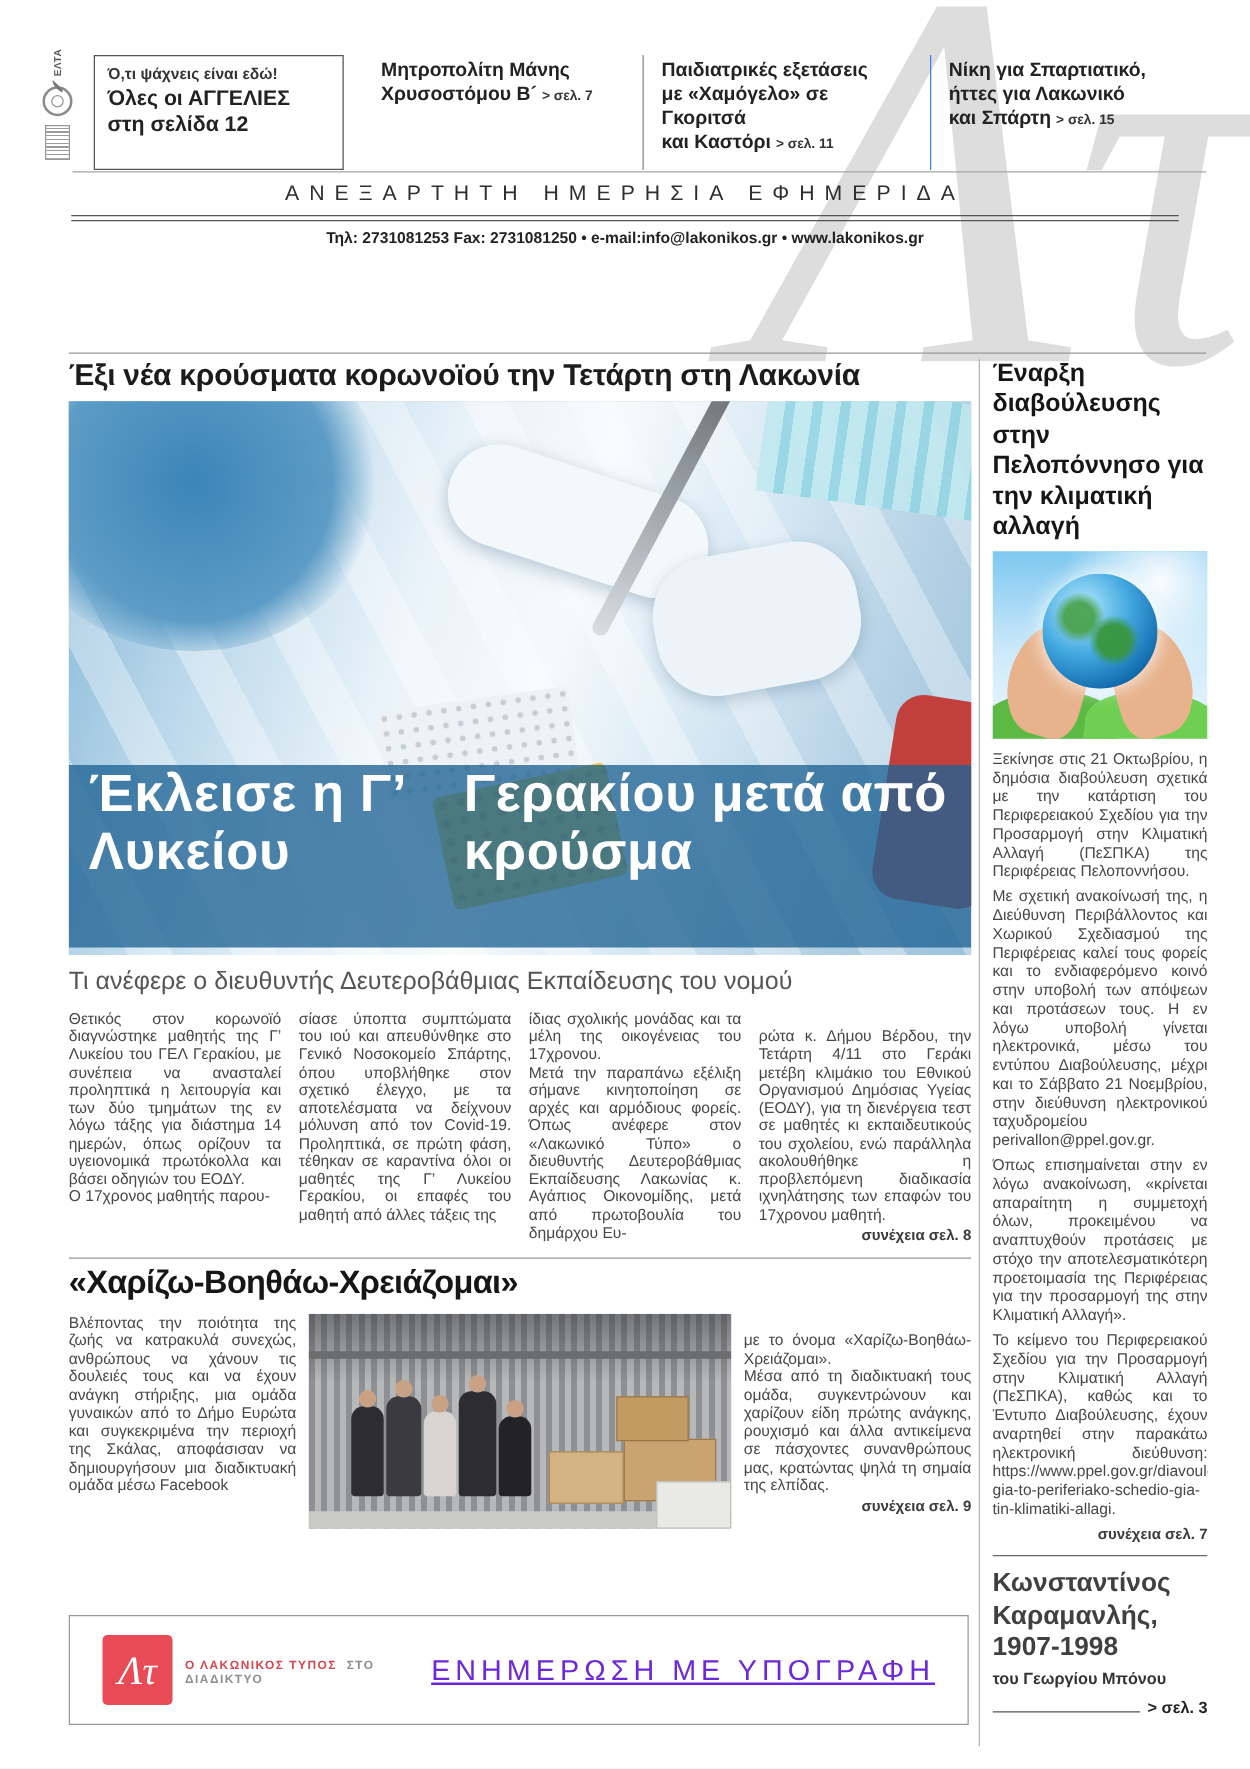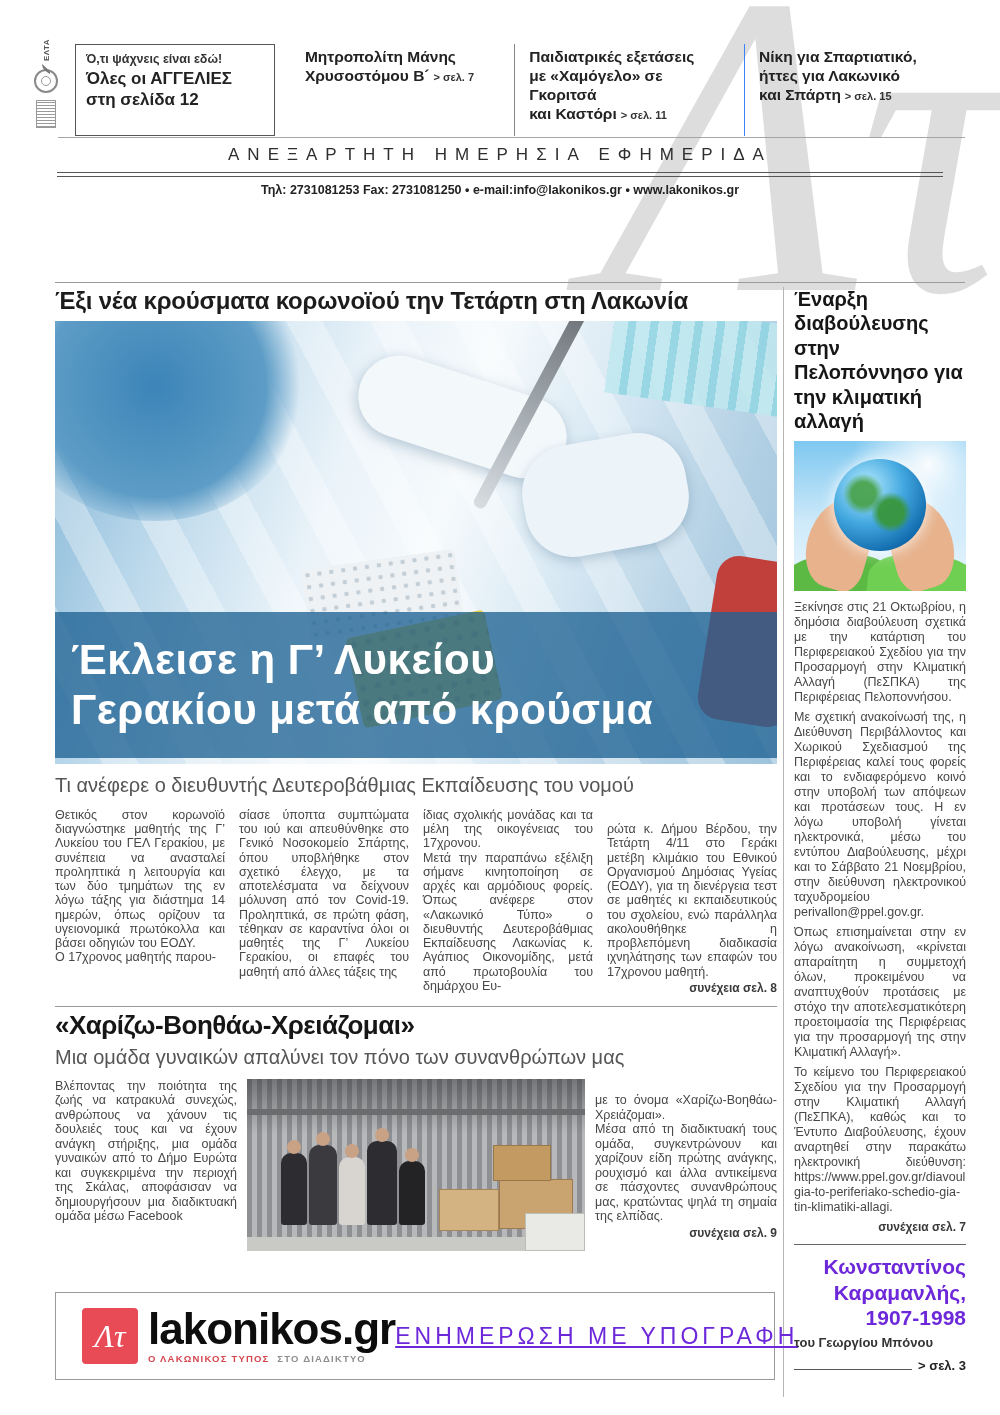--- a/index.html
+++ b/index.html
@@ -71,21 +71,21 @@
     background:#eef2f5;transform:rotate(-8deg);
     background-image:radial-gradient(circle,#c3ced6 2px,transparent 2.6px);background-size:12px 12px;}
   .ph-tipbox{position:absolute;left:298px;top:302px;width:142px;height:92px;border-radius:6px;
     background:#e9ca3e;transform:rotate(-12deg);
     background-image:radial-gradient(circle,#d1a72e 3px,transparent 3.6px);background-size:15px 15px;}
   .ph-tubes{position:absolute;left:555px;top:-8px;width:175px;height:92px;opacity:.85;transform:rotate(8deg);
     background:repeating-linear-gradient(90deg,#bfe8ef 0 14px,#8fd4e2 14px 22px);}
   .ph-red{position:absolute;right:-22px;top:238px;width:92px;height:165px;border-radius:22px;
     background:#c2403c;transform:rotate(9deg);}
   .overlay-band{position:absolute;left:0;right:0;bottom:6px;height:146px;
-    background:rgba(31,99,148,.78);display:flex;flex-direction:column;justify-content:center;
+    background:rgba(31,99,148,.78);display:flex;flex-direction:row;justify-content:center;
     padding-left:16px;gap:4px;}
   .ov-line{color:#ffffff;font-size:42px;font-weight:bold;line-height:1.1;letter-spacing:.5px;}
 
   .subhead{font-size:20px;color:#555;margin-top:9px;line-height:1.2;}
 
   .bodycols{display:flex;gap:14px;margin-top:11px;height:198px;overflow:hidden;}
   .bcol{flex:1;font-size:12.5px;line-height:1.14;color:#474747;text-align:justify;
         white-space:pre-line;}
   .cont{font-size:12px;font-weight:bold;color:#3a3a3a;text-align:right;margin-top:3px;}
 
@@ -146,21 +146,21 @@
   .hr{right:14px;bottom:2px;border-radius:30% 70% 60% 35%;transform:rotate(-16deg);}
   .globe{position:absolute;left:40px;top:18px;width:92px;height:92px;border-radius:50%;
     background:
       radial-gradient(circle at 62% 58%,rgba(56,150,60,.95) 0 16%,rgba(56,150,60,0) 26%),
       radial-gradient(circle at 32% 38%,rgba(70,160,70,.9) 0 14%,rgba(70,160,70,0) 24%),
       radial-gradient(circle at 35% 30%,#b8ecff 0%,#44a9e0 42%,#0f68ab 78%,#0a4e86 100%);
     box-shadow:0 0 16px rgba(255,255,255,.95);}
   .sb-p{font-size:12.5px;line-height:1.2;color:#474747;text-align:justify;margin:0 0 5px 0;}
   .sb-cont{font-size:12px;font-weight:bold;color:#3a3a3a;text-align:right;margin-top:2px;}
   .sb-div{border-top:1px solid #666;margin:10px 0 9px 0;}
-  .obit-title{font-size:21px;font-weight:bold;line-height:1.2;color:#6d28d9;text-align:right;}
+  .obit-title{font-size:21px;font-weight:bold;line-height:1.2;color:#404040;}
   .obit-author{font-size:13px;font-weight:bold;color:#333;margin-top:5px;}
   .pageline{display:flex;align-items:flex-end;margin-top:8px;}
   .pageline .pl{flex:1;border-bottom:1px solid #555;margin-bottom:3px;margin-right:6px;}
   .pageline .pt{font-size:13px;font-weight:bold;color:#222;white-space:nowrap;}
 </style>
 </head>
 <body>
 
 <div class="page">
 
@@ -242,21 +242,20 @@
         <span>ρώτα κ. Δήμου Βέρδου, την Τετάρτη 4/11 στο Γεράκι μετέβη κλιμάκιο του Εθνικού Οργανισμού Δημόσιας Υγείας (ΕΟΔΥ), για τη διενέργεια τεστ σε μαθητές κι εκπαιδευτικούς του σχολείου, ενώ παράλληλα ακολουθήθηκε η προβλεπόμενη διαδικασία ιχνηλάτησης των επαφών του 17χρονου μαθητή.</span>
         <div class="cont">συνέχεια σελ. 8</div>
       </div>
     </div>
   </div>
 
   <div class="rule3"></div>
 
   <div class="article2">
     <div class="a2-head">«Χαρίζω-Βοηθάω-Χρειάζομαι»</div>
-    <div class="a2-sub">Μια ομάδα γυναικών απαλύνει τον πόνο των συνανθρώπων μας</div>
     <div class="a2-row">
       <div class="a2-col">Βλέποντας την ποιότητα της ζωής να κατρακυλά συνεχώς, ανθρώπους να χάνουν τις δουλειές τους και να έχουν ανάγκη στήριξης, μια ομάδα γυναικών από το Δήμο Ευρώτα και συγκεκριμένα την περιοχή της Σκάλας, αποφάσισαν να δημιουργήσουν μια διαδικτυακή ομάδα μέσω Facebook</div>
       <div class="wh-photo">
         <div class="wh-shade"></div>
         <div class="wh-beam"></div>
         <div class="wh-floor"></div>
         <div class="fig f1"></div>
         <div class="fig f2"></div>
         <div class="fig f3"></div>
         <div class="fig f4"></div>
@@ -270,21 +269,20 @@
         <span>με το όνομα «Χαρίζω-Βοηθάω-Χρειάζομαι».
 Μέσα από τη διαδικτυακή τους ομάδα, συγκεντρώνουν και χαρίζουν είδη πρώτης ανάγκης, ρουχισμό και άλλα αντικείμενα σε πάσχοντες συνανθρώπους μας, κρατώντας ψηλά τη σημαία της ελπίδας.</span>
         <div class="cont">συνέχεια σελ. 9</div>
       </div>
     </div>
   </div>
 
   <div class="banner">
     <div class="logo-mark">Λτ</div>
     <div class="logo-txt">
-      <div class="logo-name">lakonikos.gr</div>
       <div class="logo-tag">
         <span class="tag1">Ο ΛΑΚΩΝΙΚΟΣ ΤΥΠΟΣ</span>
         <span class="tag2">ΣΤΟ ΔΙΑΔΙΚΤΥΟ</span>
       </div>
     </div>
     <div class="slogan">ΕΝΗΜΕΡΩΣΗ ΜΕ ΥΠΟΓΡΑΦΗ</div>
   </div>
 
   <div class="vdiv"></div>
   <div class="sidebar">

